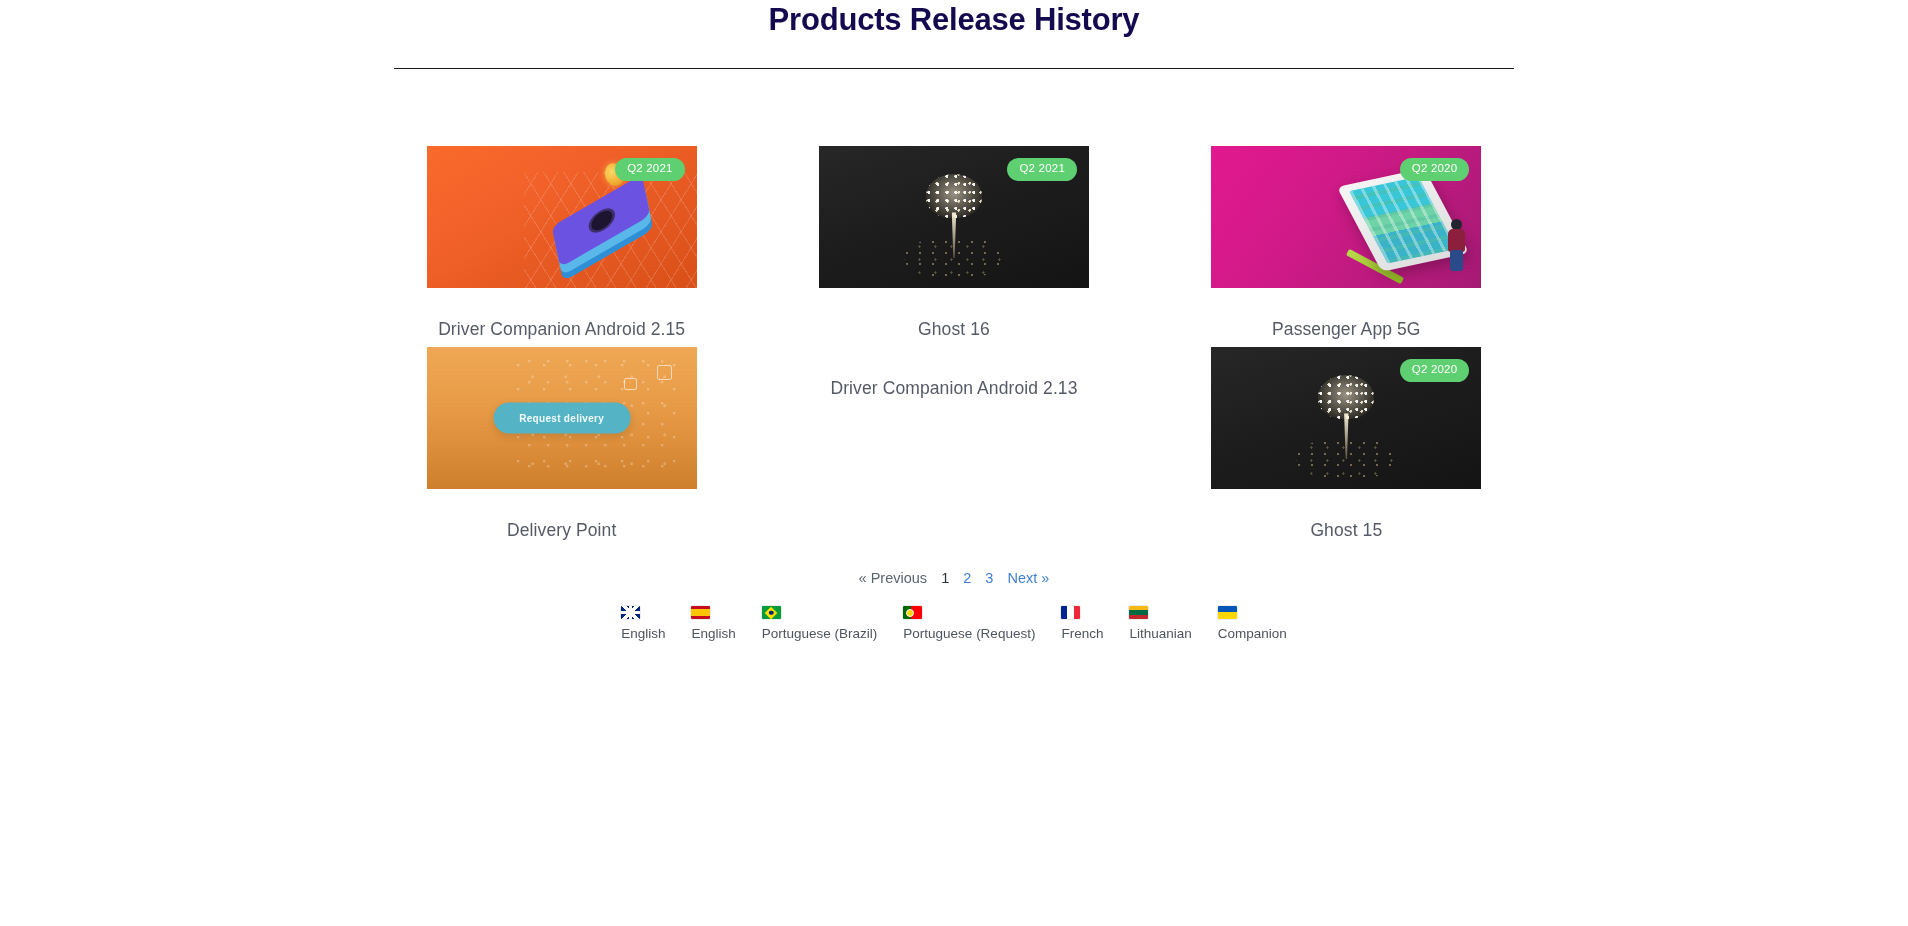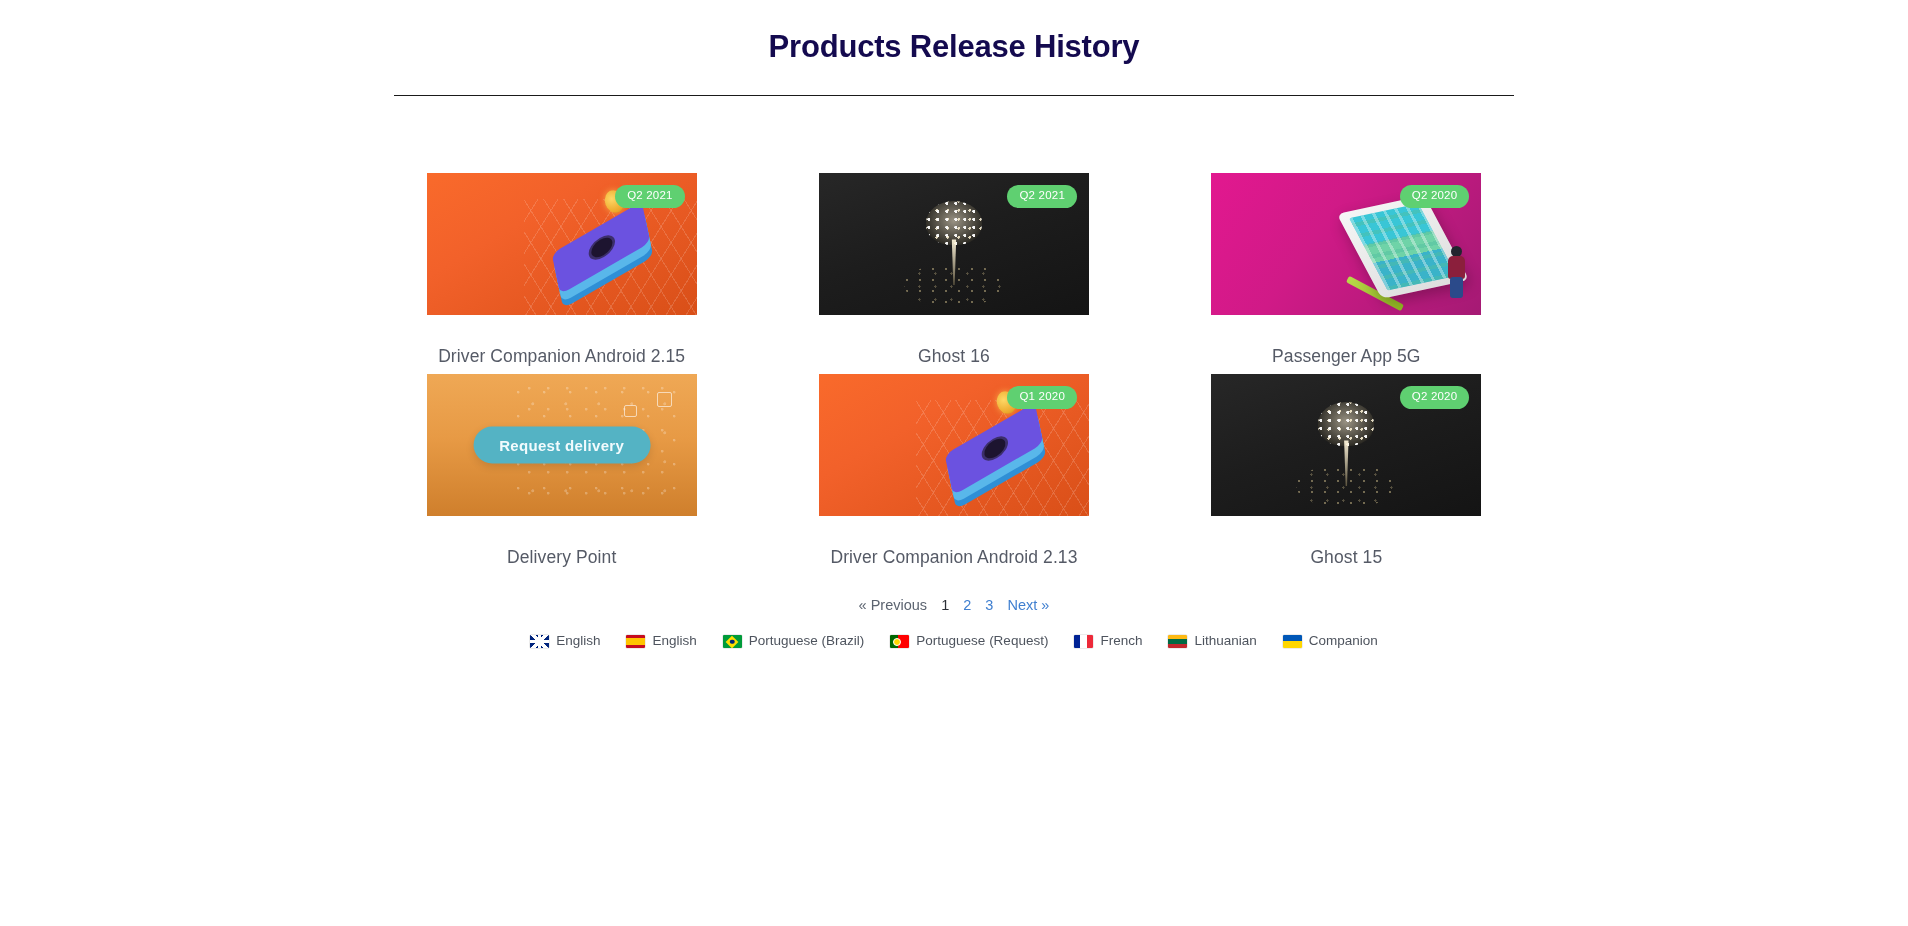--- a/index.html
+++ b/index.html
@@ -12,21 +12,20 @@
     overflow: hidden;
   }
   .page {
     width: 1908px; height: 926px;
     position: relative;
     background: #ffffff;
   }
   .content {
     width: 1124px;
     margin: 0 auto;
-    padding-top: 27px;
   }
   .page-title {
     text-align: center;
     font-size: 31px;
     font-weight: bold;
     color: #140a4f;
     letter-spacing: -0.2px;
     margin: 0;
     padding: 0;
     line-height: 40px;
@@ -208,21 +207,21 @@
     width: 62px; height: 7px; border-radius: 2px;
     background: linear-gradient(90deg,#b9d94a,#8fb520);
     transform: rotate(28deg);
   }
   
   .delivery-btn {
     position: absolute; left: 50%; top: 50%;
     transform: translate(-50%,-50%);
     background: #54b3c4;
     color: #f2fbfd;
-    font-size: 15px;
+    font-size: 10px;
     font-weight: bold;
     letter-spacing: .3px;
     padding: 10px 26px;
     border-radius: 22px;
     white-space: nowrap;
     box-shadow: 0 3px 8px rgba(0,0,0,.12);
   }
   .icon-cloud {
     position: absolute; right: 6%; top: 8%;
     width: 62%; height: 84%;
@@ -254,21 +253,21 @@
   .languages {
     margin-top: 18px;
     display: flex;
     justify-content: center;
     align-items: center;
     gap: 26px;
     font-size: 13.5px;
     color: #4e545e;
     flex-wrap: nowrap;
   }
-  .lang-item { display: flex; align-items: flex-end; gap: 7px; cursor: pointer; white-space: nowrap; }
+  .lang-item { display: flex; align-items: flex-start; gap: 7px; cursor: pointer; white-space: nowrap; flex-direction: column; }
   .flag {
     width: 19px; height: 13px;
     display: inline-block;
     border-radius: 1px;
     position: relative;
     overflow: hidden;
     flex: 0 0 auto;
     box-shadow: 0 0 0 .5px rgba(0,0,0,.15);
   }
   .flag-gb { background:#00247d; }
@@ -361,33 +360,20 @@
             <div class="icon-cloud"></div>
             <div class="icon-box" style="right:9%;top:13%;width:15px;height:15px;"></div>
             <div class="icon-box" style="right:22%;top:22%;width:13px;height:12px;"></div>
             <div class="delivery-btn">Request delivery</div>
           </div>
         </div>
         <div class="card-title">Delivery Point</div>
       </div>
 
       <div class="card">
-        <div class="card-thumb-wrap">
-          <div class="card-thumb art-orange">
-            <div class="grid-lines"></div>
-            <div class="coin"></div>
-            <div class="iso-phone">
-              <div class="layer l-bot"></div>
-              <div class="layer l-mid"></div>
-              <div class="layer l-top"></div>
-              <div class="lens"></div>
-            </div>
-          </div>
-          <div class="badge">Q1 2020</div>
-        </div>
         <div class="card-title">Driver Companion Android 2.13</div>
       </div>
 
       <div class="card">
         <div class="card-thumb-wrap">
           <div class="card-thumb art-dark">
             <div class="burst">
               <div class="cap"></div>
               <div class="stem"></div>
               <div class="base"></div>

